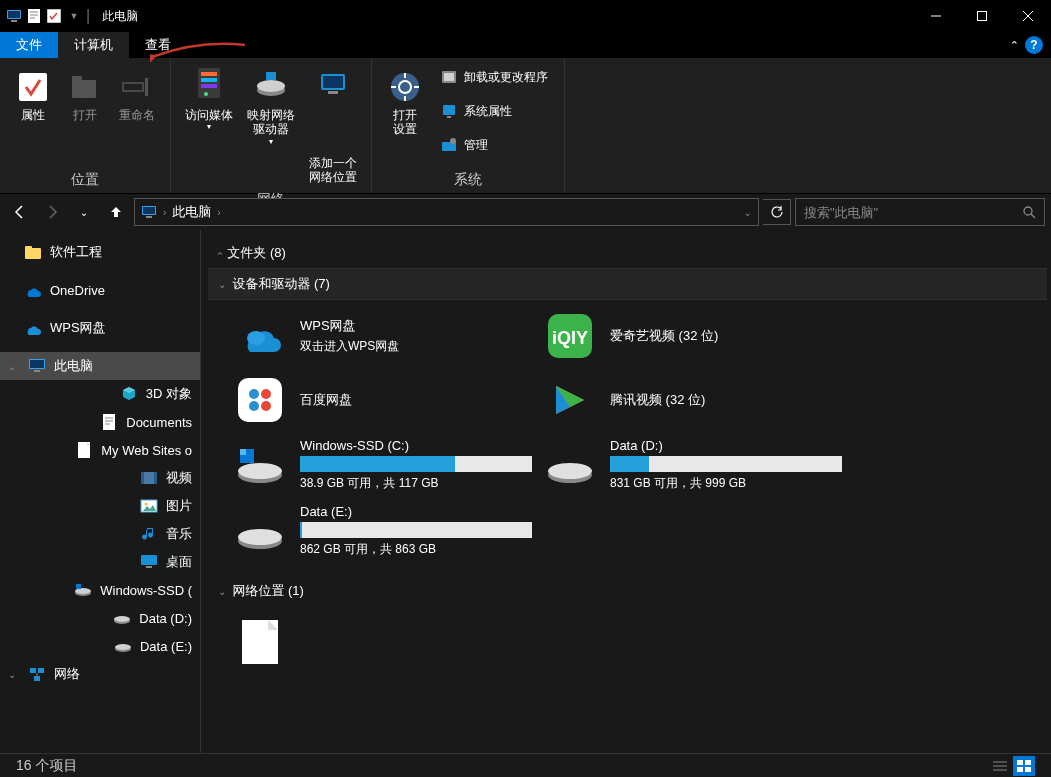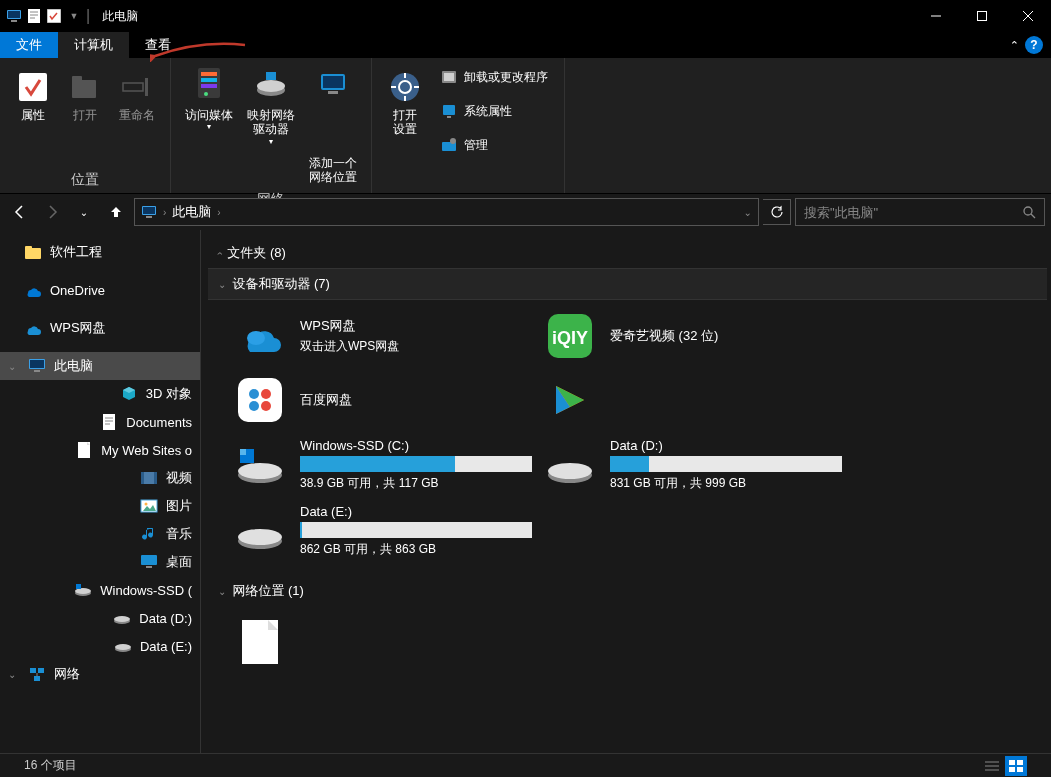--- a/index.html
+++ b/index.html
@@ -68,21 +68,21 @@
 
 .tiles { display: flex; flex-wrap: wrap; padding: 4px 10px 12px 20px; gap: 0; }
 .tile { width: 310px; display: flex; align-items: center; gap: 14px; padding: 6px; cursor: pointer; }
 .tile-icon { width: 52px; height: 52px; display: flex; align-items: center; justify-content: center; flex-shrink: 0; }
 .tile-body { flex: 1; display: flex; flex-direction: column; gap: 3px; }
 .tile-title { font-size: 13px; }
 .tile-sub { font-size: 12px; color: #ffffff; }
 .tile-bar { width: 100%; height: 16px; background: #e8e8e8; position: relative; }
 .tile-bar-fill { position: absolute; left: 0; top: 0; height: 100%; background: #26a0da; }
 
-.status-bar { height: 24px; background: #191919; border-top: 1px solid #333; display: flex; align-items: center; padding: 0 24px; font-size: 12px; color: #ccc; }
+.status-bar { height: 24px; background: #191919; border-top: 1px solid #333; display: flex; align-items: center; padding: 0 16px; font-size: 14px; color: #ccc; }
 .status-right { margin-left: auto; display: flex; gap: 2px; }
 .status-btn { width: 22px; height: 20px; display: flex; align-items: center; justify-content: center; cursor: pointer; }
 .status-btn.active { background: #0078d7; }
 
 
 svg { display: block; }
 
 
 ::-webkit-scrollbar { width: 16px; }
 ::-webkit-scrollbar-track { background: #191919; }
@@ -274,20 +274,21 @@
           <span class="icon">
               <svg width="16" height="16">
                 <rect x="1" y="5" width="14" height="9" fill="#1a8fd4" rx="1"></rect>
                 <circle cx="12" cy="4" r="3" fill="#888"></circle>
               </svg>
             </span>
           <span>管理</span>
         </div>
       </div>
     </div>
+    <div class="ribbon-group-label">系统</div>
   </div>
 </div>
 
 <div class="navbar">
   <div class="nav-btn">
       <svg width="16" height="16">
         <path d="M10 2L4 8l6 6" stroke="#fff" stroke-width="1.5" fill="none"></path>
       </svg>
     </div>
   <div class="nav-btn disabled">
@@ -530,20 +531,23 @@
             <div class="tile-title">百度网盘</div>
           </div>
         </div>
         <div class="tile">
           <div class="tile-icon">
             <svg width="48" height="48" viewBox="0 0 48 48">
               <path d="M10 10l28 14-28 14z" fill="#ff9500"></path>
               <path d="M10 10l28 14-14 7z" fill="#3cb34a"></path>
               <path d="M10 10l14 21-14 7z" fill="#1a8fd4"></path>
             </svg>
+          </div>
+          <div class="tile-body">
+            <div class="tile-title">腾讯视频 (32 位)</div>
           </div>
         </div>
         <div class="tile">
           <div class="tile-icon">
             <svg width="48" height="48" viewBox="0 0 48 48">
               <ellipse cx="24" cy="34" rx="22" ry="8" fill="#888"></ellipse>
               <ellipse cx="24" cy="30" rx="22" ry="8" fill="#e0e0e0"></ellipse>
               <rect x="4" y="8" width="14" height="14" fill="#0078d4"></rect>
               <rect x="4" y="8" width="6" height="6" fill="#58b6ec"></rect>
             </svg>

